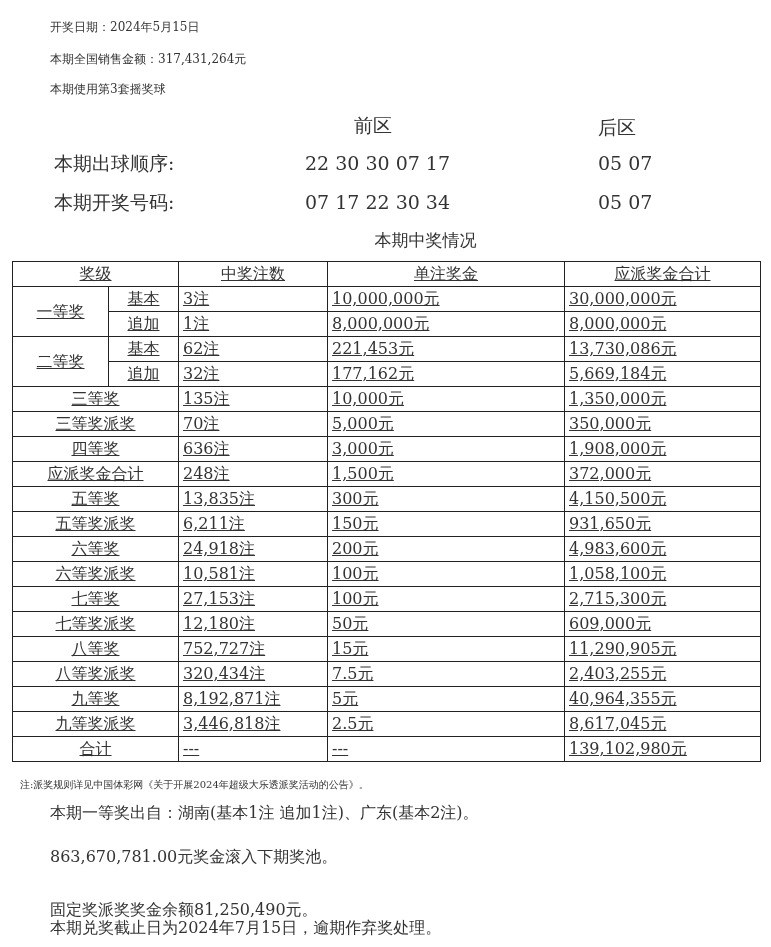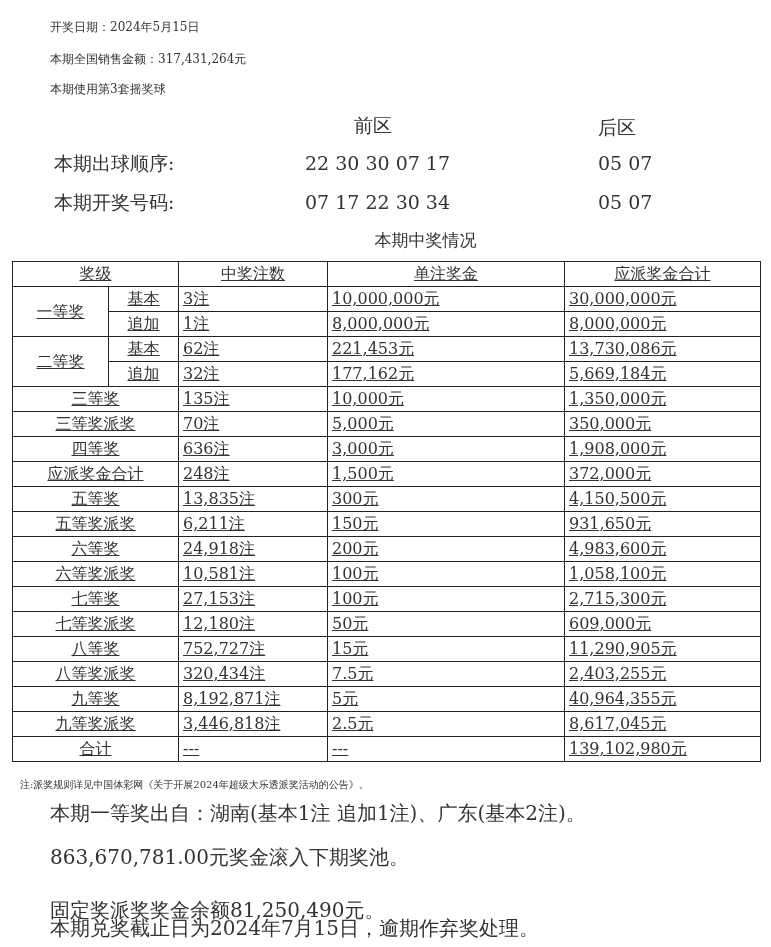--- a/index.html
+++ b/index.html
@@ -7,21 +7,21 @@
          font-family: "DejaVu Serif", "Liberation Serif", serif; color:#333; }
   .line { position:absolute; left:50px; font-size:12px; line-height:20px; white-space:nowrap; }
   .lbl { position:absolute; font-size:19px; line-height:20px; white-space:nowrap; }
   .caption { position:absolute; left:0; width:771px; text-align:center; top:229px; font-size:17px; line-height:22px;margin-left:40px; }
   table.prize { position:absolute; left:12px; top:261px; width:748px; border-collapse:collapse; table-layout:fixed; font-size:16px;text-decoration:underline; }
   table.prize td, table.prize th { border:1.5px solid #222; height:24px; padding:0 4px; line-height:24px; font-weight:normal; white-space:nowrap; overflow:hidden; }
   table.prize th { text-align:center; }
   td.c { text-align:center; }
   td.r { text-align:left; }
   .note { position:absolute; left:20px; top:777px; font-size:10px; line-height:16px; white-space:nowrap;text-align:center; }
-  .foot { position:absolute; left:50px; font-size:20px; line-height:20px; white-space:nowrap; }
+  .foot { position:absolute; left:50px; font-size:16px; line-height:20px; white-space:nowrap; }
 </style>
 </head>
 <body>
 
 <div class="line" style="top:17px">开奖日期：2024年5月15日</div>
 <div class="line" style="top:49px">本期全国销售金额：317,431,264元</div>
 <div class="line" style="top:79px">本期使用第3套摇奖球</div>
 
 <div class="lbl" style="left:354px;top:115px">前区</div>
 <div class="lbl" style="left:598px;top:117px">后区</div>

